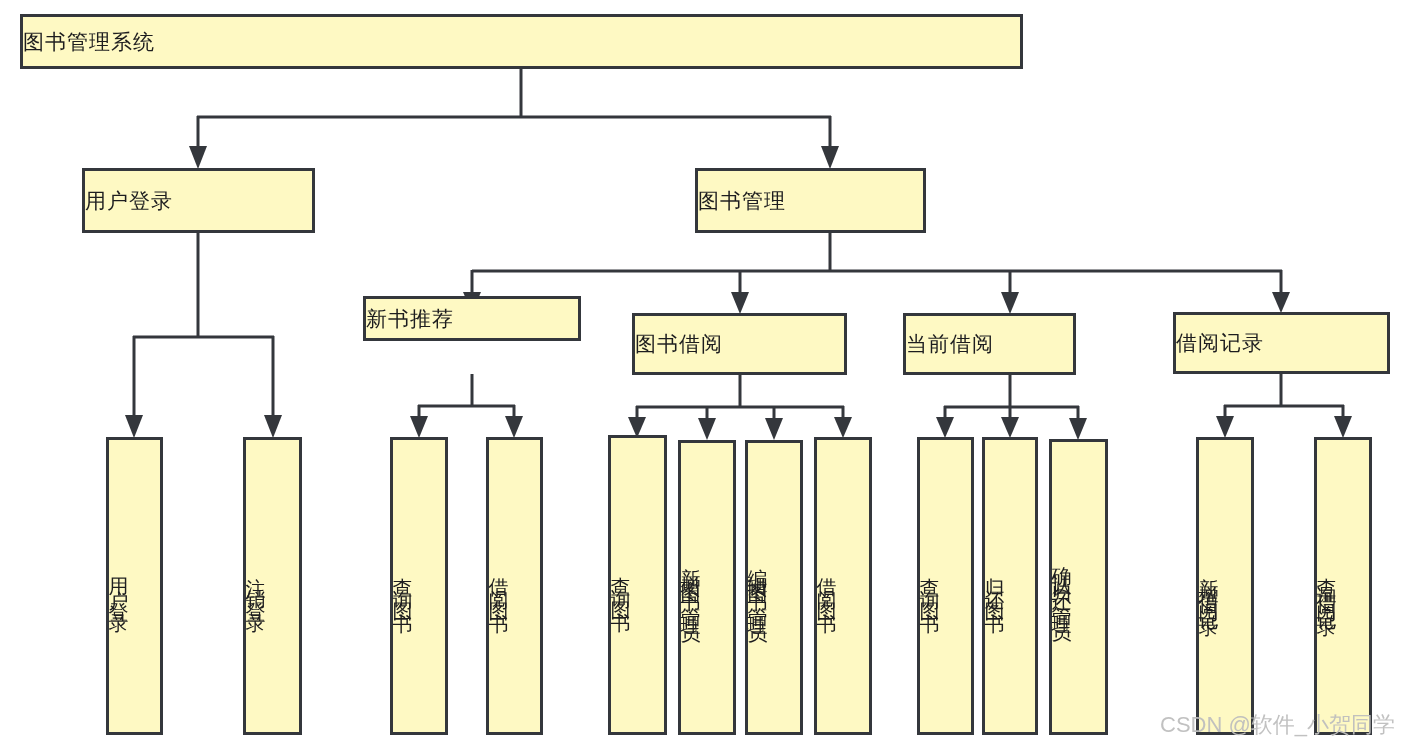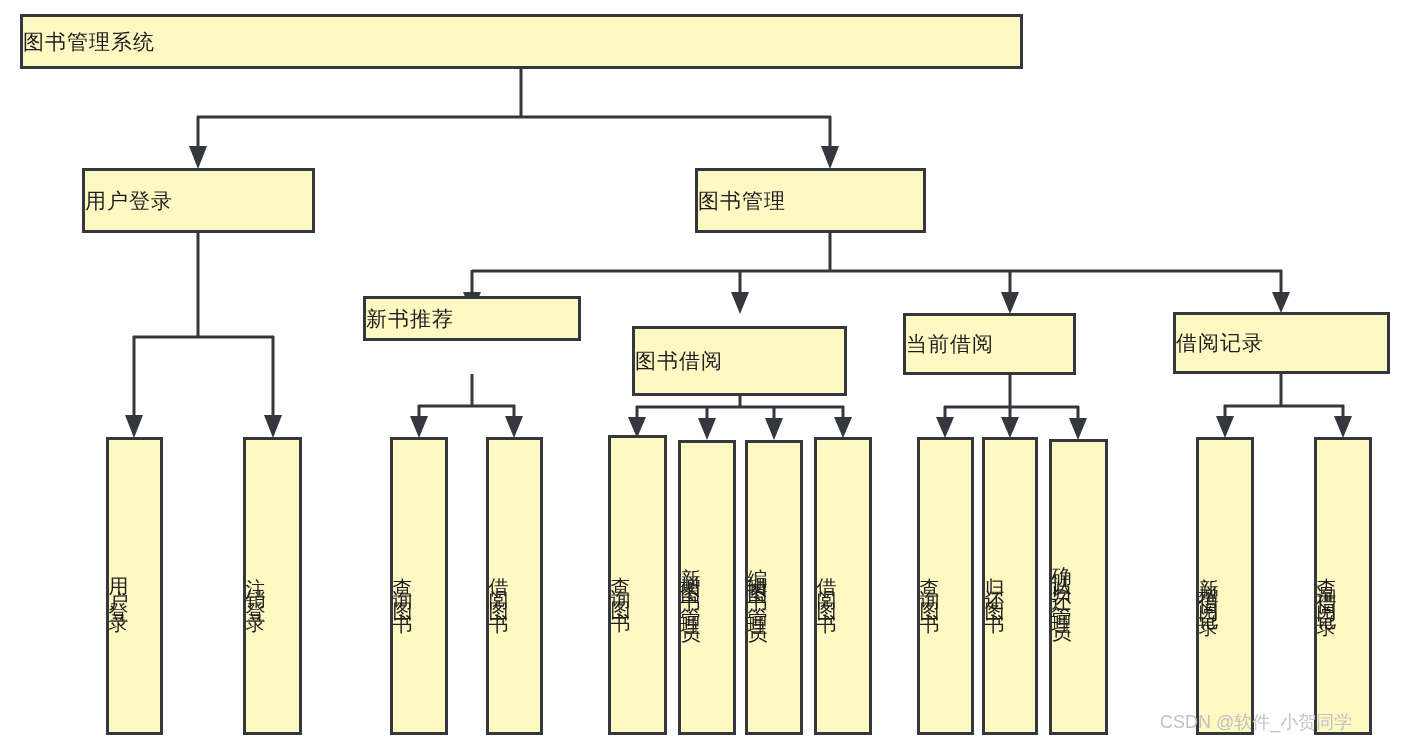--- a/index.html
+++ b/index.html
@@ -25,21 +25,21 @@
   .vbox .vlabel{
     writing-mode:vertical-rl;
     text-orientation:mixed;
     font-size:20px;
     line-height:1.0;
     white-space:nowrap;
   }
   #watermark{
     position:absolute;
     left:1160px;top:710px;
-    font-size:18px;
+    font-size:22px;
     color:rgba(190,190,190,0.95);
     white-space:nowrap;
     z-index:5;
   }
 </style>
 </head>
 <body>
 
 <div id="canvas">
 
@@ -119,21 +119,21 @@
   <div class="box" style="left:82px;top:168px;width:233px;height:65px">
     <span class="hlabel">用户登录</span>
   </div>
   <div class="box" style="left:695px;top:168px;width:231px;height:65px">
     <span class="hlabel">图书管理</span>
   </div>
 
   <div class="box" style="left:363px;top:296px;width:218px;height:45px">
     <span class="hlabel">新书推荐</span>
   </div>
-  <div class="box" style="left:632px;top:326px;width:215px;height:70px">
+  <div class="box" style="left:632px;top:313px;width:215px;height:62px">
     <span class="hlabel">图书借阅</span>
   </div>
   <div class="box" style="left:903px;top:313px;width:173px;height:62px">
     <span class="hlabel">当前借阅</span>
   </div>
   <div class="box" style="left:1173px;top:312px;width:217px;height:62px">
     <span class="hlabel">借阅记录</span>
   </div>
 
   <div class="box vbox" style="left:106px;top:437px;width:57px;height:298px">

